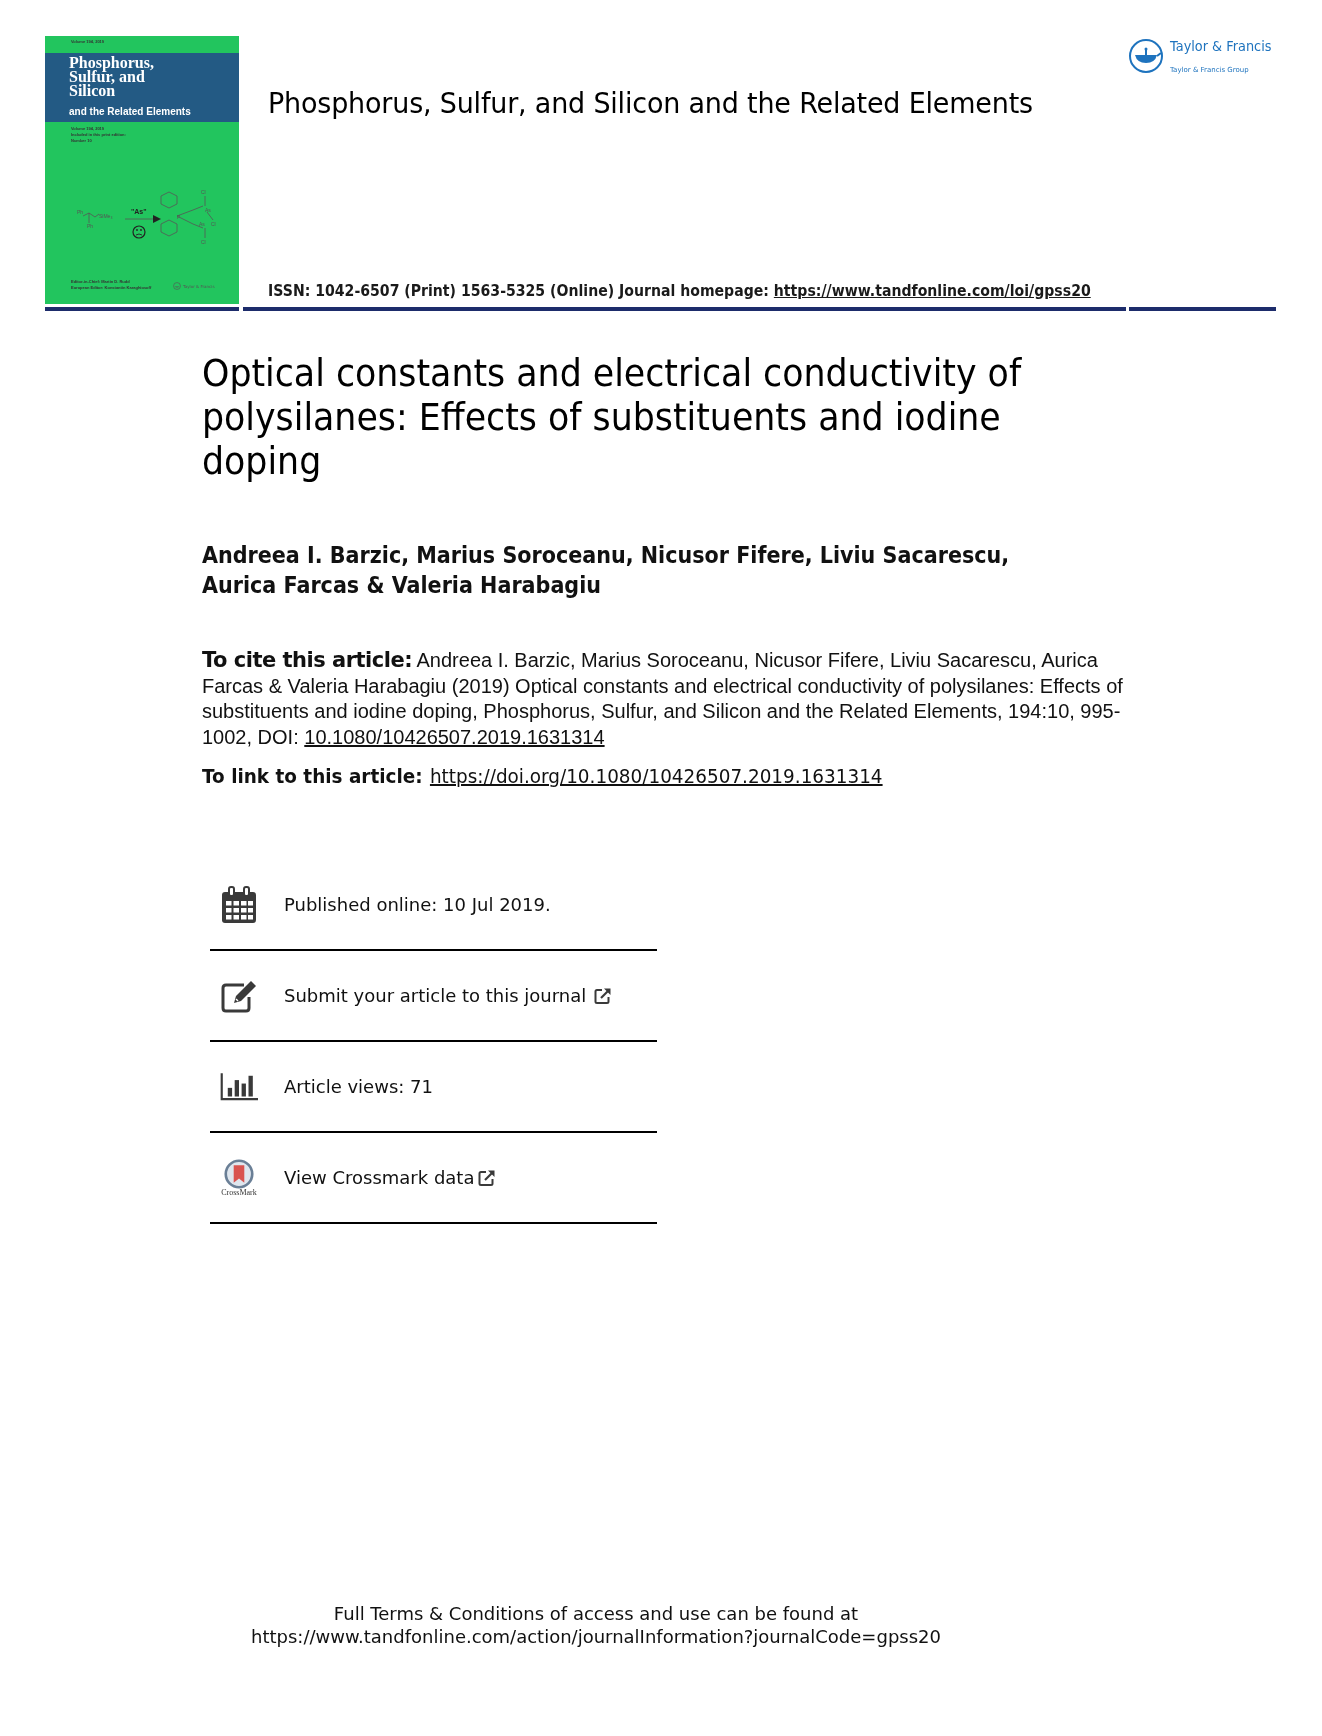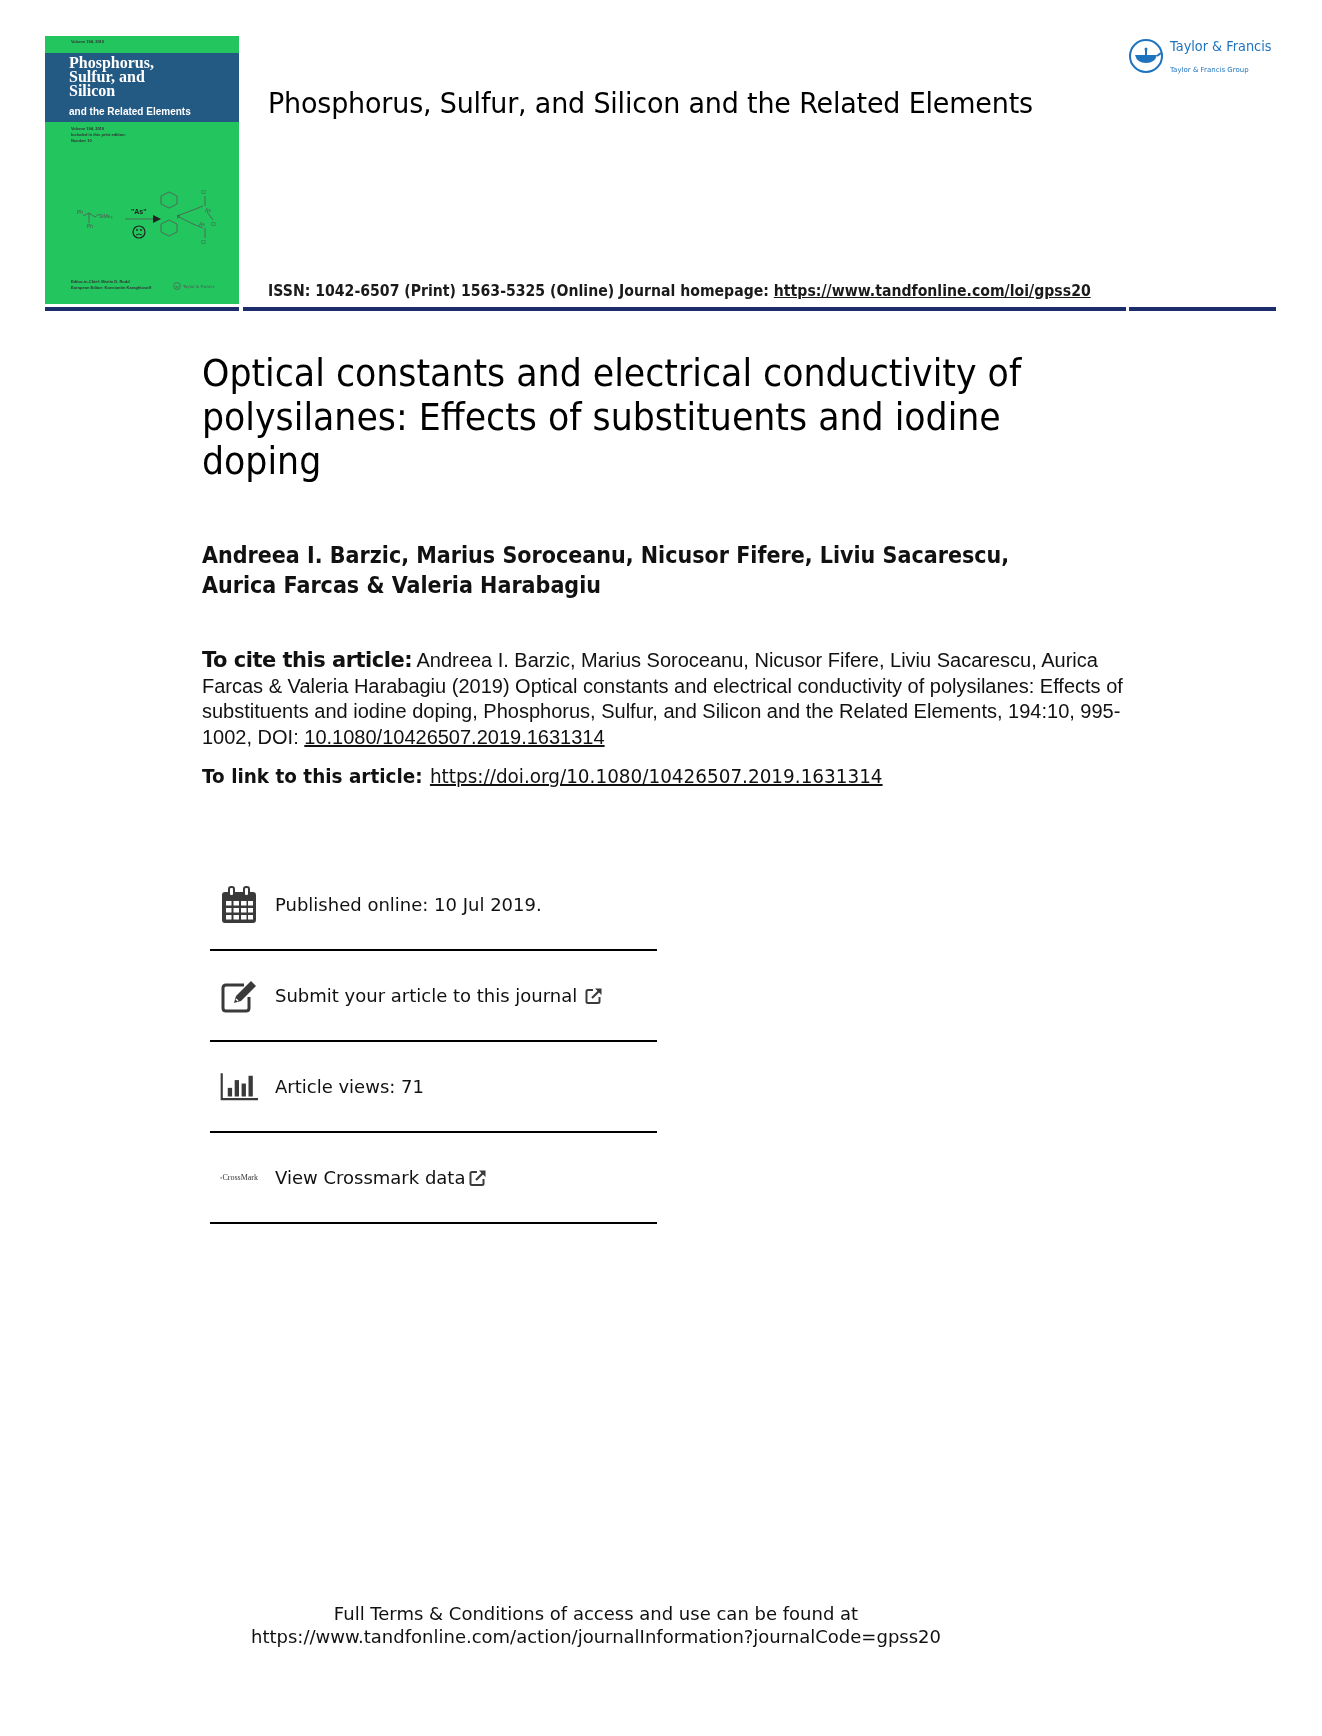--- a/index.html
+++ b/index.html
@@ -40,21 +40,21 @@
   .cite a { color: #111; text-decoration: underline; }
 
   .link-line { position: absolute; left: 202px; top: 764px; font-family: "DejaVu Sans", sans-serif; font-size: 20px; color: #111; white-space: nowrap; transform: scaleX(0.92); transform-origin: left top; }
   .link-line .lbl { font-weight: bold; }
   .link-line a { color: #111; text-decoration: underline; margin-left: 8px; }
 
   
   .info { position: absolute; left: 210px; top: 860px; width: 447px; }
   .info-row { position: relative; height: 89px; border-bottom: 2px solid #000; display: flex; align-items: center; }
   .info-row .ico { position: absolute; left: 10px; width: 38px; height: 38px; display: flex; align-items: center; justify-content: center; }
-  .info-row .txt { position: absolute; left: 65px; font-family: "DejaVu Sans", sans-serif; font-size: 18px; color: #111; white-space: nowrap; display: flex; align-items: center; gap: 8px; }
+  .info-row .txt { position: absolute; left: 74px; font-family: "DejaVu Sans", sans-serif; font-size: 18px; color: #111; white-space: nowrap; display: flex; align-items: center; gap: 8px; }
   .info-row .ext { display: inline-block; width: 18px; height: 18px; }
 
   .footer { position: absolute; left: 0; top: 1602px; width: 1192px; text-align: center; font-family: "DejaVu Sans", sans-serif; font-size: 18px; line-height: 23px; color: #111; }
 </style>
 </head>
 <body>
 
 <div class="cover">
   <div class="cover-vol-top">Volume 194, 2019</div>
   <div class="cover-band">
@@ -195,21 +195,21 @@
         <rect x="17" y="8" width="5" height="19" fill="#3a3a3a"></rect>
         <rect x="25" y="12" width="5" height="15" fill="#3a3a3a"></rect>
         <rect x="33" y="3" width="5" height="24" fill="#3a3a3a"></rect>
       </svg>
     </span>
     <span class="txt">Article views: 71</span>
   </div>
 
 
   <div class="info-row">
-    <span class="ico" style="">
+    <span class="ico" style="flex-direction:column;">
       <svg width="34" height="34" viewBox="0 0 34 34">
         <circle cx="17" cy="17" r="15" fill="#dfe6ee" stroke="#6a7f96" stroke-width="3"></circle>
         <path d="M11 7 L23 7 L23 27 L17 22 L11 27 Z" fill="#d9534f"></path>
       </svg>
       <span style="font-family:'Liberation Serif',serif;font-size:8px;color:#333;margin-top:-1px;">CrossMark</span>
     </span>
     <span class="txt" style="gap:4px;">
       <span>View Crossmark data</span>
       <svg class="ext" viewBox="0 0 18 18">
           <path d="M8 3 L3 3 Q1.5 3 1.5 4.5 L1.5 14.5 Q1.5 16 3 16 L13 16 Q14.5 16 14.5 14.5 L14.5 10" fill="none" stroke="#3a3a3a" stroke-width="2"></path>

